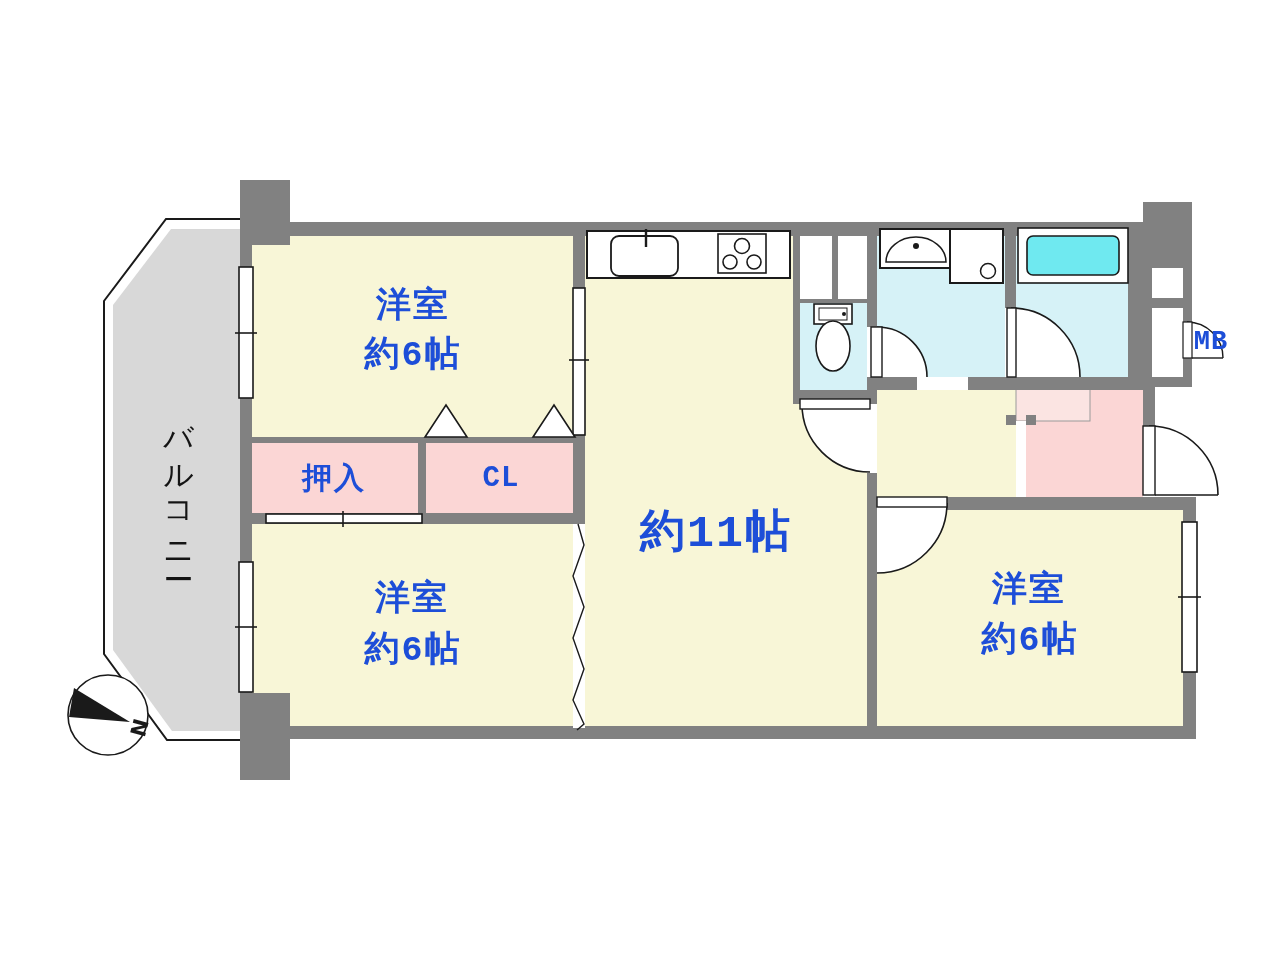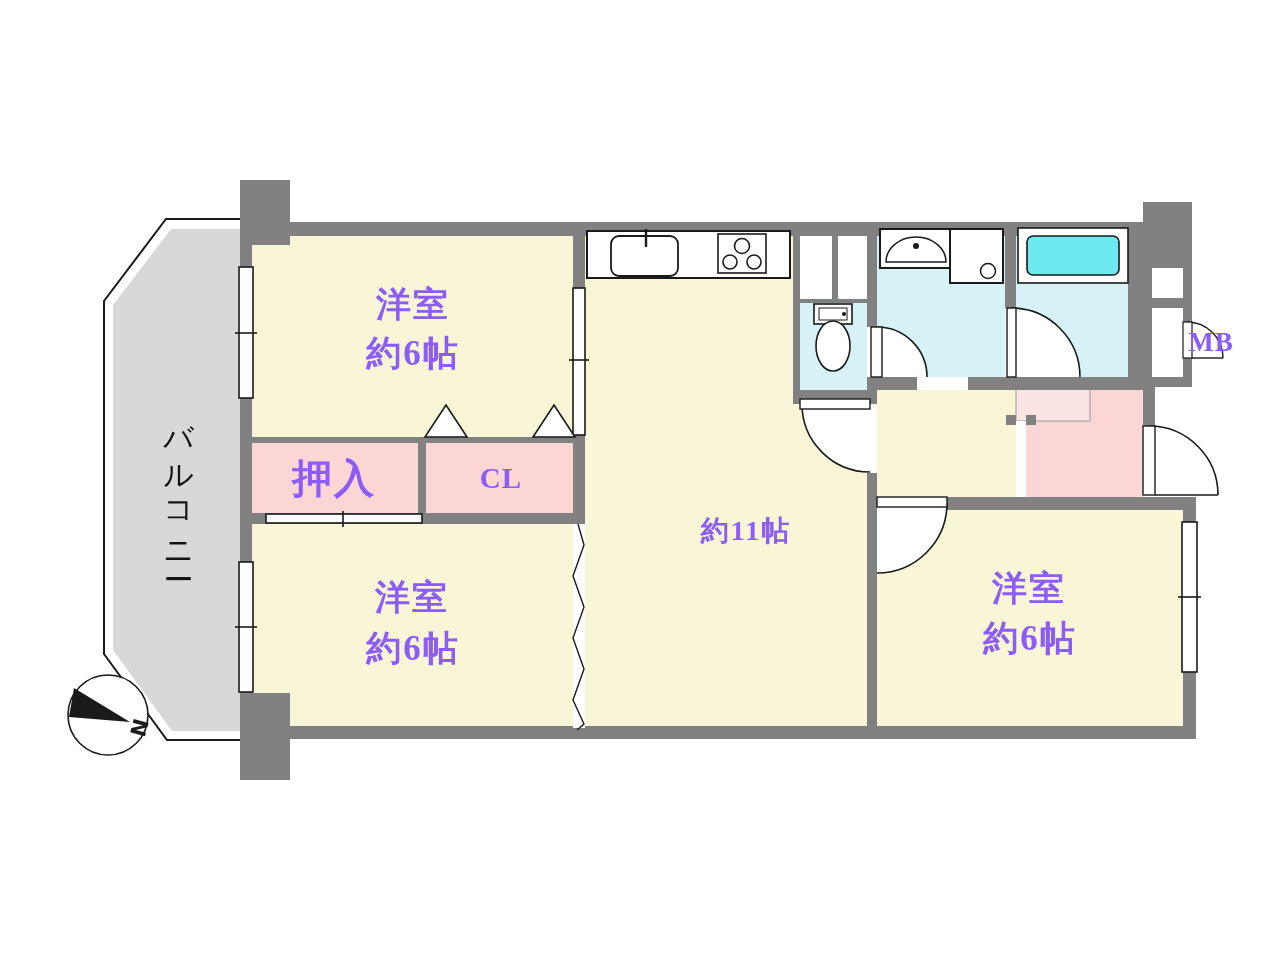--- a/index.html
+++ b/index.html
@@ -1,24 +1,24 @@
 <!DOCTYPE html>
 <html><head>
 <meta charset="utf-8">
 <style>
   html,body{margin:0;padding:0;background:#ffffff;}
   #stage{position:relative;width:1280px;height:960px;background:#ffffff;overflow:hidden;
          font-family:"DejaVu Sans",sans-serif;}
   #plan-svg{position:absolute;left:0;top:0;}
-  .lbl{position:absolute;transform:translate(-50%,-50%);font-weight:bold;color:#8b5cf6;
-       white-space:nowrap;letter-spacing:2px;font-family:Liberation Serif, serif;}
+  .lbl{position:absolute;transform:translate(-50%,-50%);font-weight:bold;color:#1d4ed8;
+       white-space:nowrap;letter-spacing:2px;font-family:Liberation Mono, monospace;}
   .lbl-room{font-size:35px;}
   .lbl-ldk{font-size:44px;letter-spacing:3px;}
-  .lbl-ldk-size{font-size:28px;margin-left:30px;}
-  .lbl-closet{font-size:40px;}
+  .lbl-ldk-size{font-size:45px;}
+  .lbl-closet{font-size:30px;}
   .lbl-cl{font-size:29px;letter-spacing:1px;}
   .lbl-mb{font-size:27px;letter-spacing:1px;}
   .lbl-balcony{position:absolute;transform:translate(-50%,-50%);writing-mode:vertical-rl;
        text-orientation:mixed;font-size:30px;font-weight:400;color:#141414;
        letter-spacing:6px;font-family:"DejaVu Sans",sans-serif;}
 </style>
 </head>
 <body>
 
 <div id="stage">

